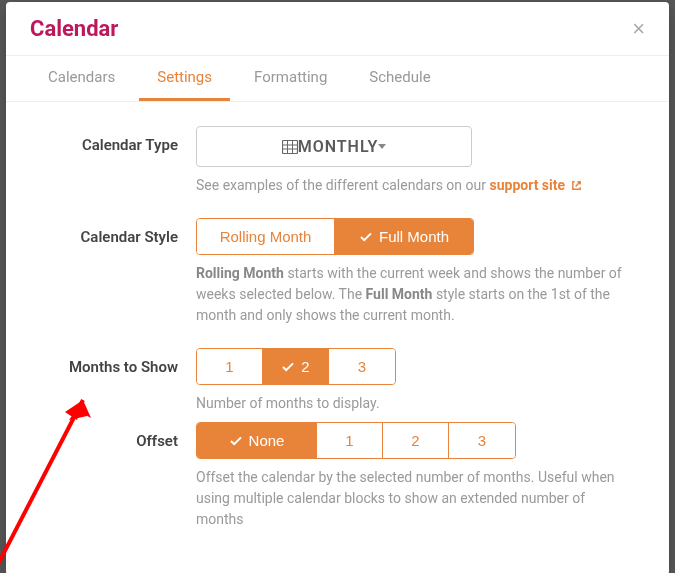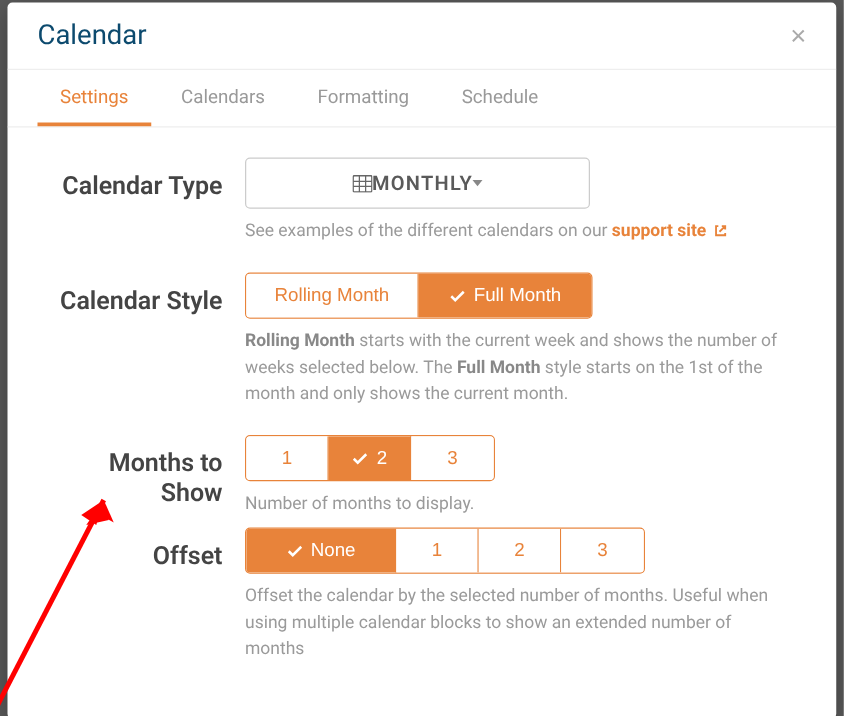--- a/index.html
+++ b/index.html
@@ -1,26 +1,26 @@
 <!DOCTYPE html>
 <html><head>
 <meta charset="utf-8">
 <style>
 *{box-sizing:border-box;margin:0;padding:0}
 body{font-family:-apple-system,BlinkMacSystemFont,"Segoe UI",Roboto,Arial,sans-serif;background:#5a5a5a;width:675px;height:573px;overflow:hidden;position:relative}
 .dialog{background:#fff;border-radius:4px;margin:2px 6px 0 6px;box-shadow:0 4px 20px rgba(0,0,0,0.3);height:100%;overflow:hidden}
 .dialog-header{display:flex;justify-content:space-between;align-items:center;padding:14px 24px 14px 24px;border-bottom:1px solid #eee}
-.dialog-title{font-size:22px;color:#0c4a6e;font-weight:400}
+.dialog-title{font-size:22px;color:#be185d;font-weight:700}
 .close-btn{font-size:22px;color:#aaa;cursor:pointer;line-height:1;background:none;border:none}
 .tabs{display:flex;padding:0 24px;border-bottom:1px solid #eee}
 .tab{padding:12px 18px 12px 18px;color:#999;font-size:15px;cursor:pointer;border-bottom:3px solid transparent;margin-right:6px}
 .tab.active{color:#e8833a;border-bottom-color:#e8833a}
 .content{padding:24px 24px 24px 30px}
 .field{display:flex;align-items:flex-start;margin-bottom:8px}
-.label-col{width:160px;text-align:right;padding-right:18px;padding-top:10px;font-size:20px;color:#444;font-weight:600;flex-shrink:0}
+.label-col{width:160px;text-align:right;padding-right:18px;padding-top:10px;font-size:15px;color:#444;font-weight:600;flex-shrink:0}
 .control-col{flex:1;padding-right:10px}
 .dropdown{border:1px solid #ccc;border-radius:4px;padding:10px 18px;display:flex;align-items:center;justify-content:center;width:276px;cursor:pointer;color:#5a5a5a;font-weight:600;letter-spacing:1px}
 .grid-icon{width:16px;height:14px}
 .caret-down{width:0;height:0;border-left:4px solid transparent;border-right:4px solid transparent;border-top:5px solid #888}
 .help{color:#9a9a9a;font-size:14px;line-height:1.5;margin-top:8px}
 .help b{color:#888;font-weight:700}
 .link{color:#e8833a;text-decoration:none;font-weight:700}
 .ext-icon{width:11px;height:11px;margin-left:2px;vertical-align:-1px}
 .btn-group{display:flex;border:1px solid #e8833a;border-radius:4px;overflow:hidden;width:fit-content}
 .btn-group .btn{padding:9px 0;font-size:15px;background:#fff;color:#e8833a;cursor:pointer;display:flex;align-items:center;justify-content:center;gap:6px;border:none;border-right:1px solid #e8833a}
@@ -38,22 +38,22 @@
 
 <div class="dialog">
   <div class="dialog-header">
     <div class="dialog-title">Calendar</div>
     <button class="close-btn">
       <span>×</span>
     </button>
   </div>
 
   <div class="tabs">
+    <div class="tab">Calendars</div>
     <div class="tab active">Settings</div>
-    <div class="tab">Calendars</div>
     <div class="tab">Formatting</div>
     <div class="tab">Schedule</div>
   </div>
 
   <div class="content">
 
     <div class="field">
       <div class="label-col">Calendar Type</div>
       <div class="control-col">
         <div class="dropdown">

